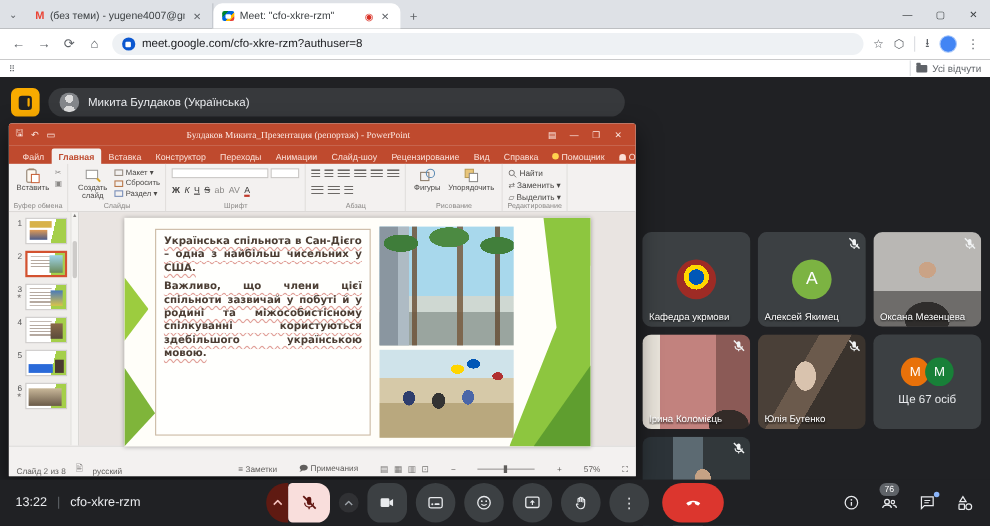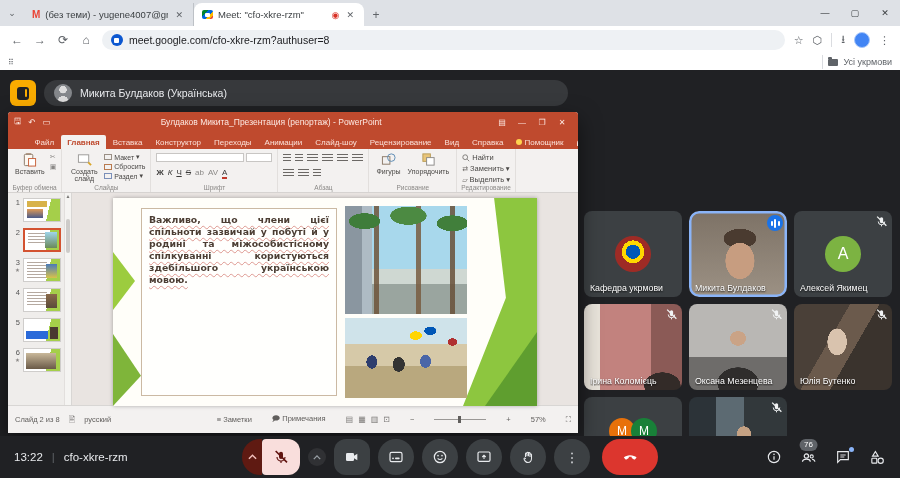--- a/index.html
+++ b/index.html
@@ -45,24 +45,24 @@
   .present-ico .glyph:after { content:""; position:absolute; right:2.5px; top:2.5px; width:2px; height:8px; background:#f9ab00; border-radius:1px; }
   .chip { position:absolute; left:44px; top:10px; width:524px; height:26px; background:#37393c; border-radius:13px; display:flex; align-items:center; gap:8px; padding:0 10px; color:#e8eaed; font-size:10.5px; }
   .chip-avatar { width:18px; height:18px; border-radius:50%; flex:none;
     background: radial-gradient(circle at 50% 32%, #dcdcdc 0 24%, rgba(0,0,0,0) 25%),
                 radial-gradient(ellipse 8px 6px at 50% 88%, #dcdcdc 60%, rgba(0,0,0,0) 61%), #84878b; }
 
   
   .ppt { position:absolute; left:8px; top:112px; width:570px; height:321px; background:#f3f1f0; display:flex; flex-direction:column; box-shadow:0 8px 22px rgba(0,0,0,.55); border-radius:3px 3px 0 0; overflow:hidden; }
   .ppt-title { height:20px; background:#bf4a2e; color:#fff; display:flex; align-items:center; padding:0 6px; font-size:8.5px; flex:none; }
   .qat { display:flex; gap:7px; align-items:center; color:#fbe3db; font-size:8.5px; }
-  .ppt-title .t { flex:1; text-align:center; white-space:nowrap; overflow:hidden; color:#fde9e3; }
+  .ppt-title .t { flex:1; text-align:center; white-space:nowrap; overflow:hidden; color:#fde9e3;font-family:Liberation Serif, serif; }
   .ppt-win { display:flex; gap:0; }
   .ppt-win span { width:20px; text-align:center; font-size:8px; color:#fde9e3; }
-  .ppt-tabs { height:17px; background:#bf4a2e; display:flex; align-items:flex-end; padding-left:20px; font-size:8px; color:#fbe0d8; flex:none; }
+  .ppt-tabs { height:17px; background:#bf4a2e; display:flex; align-items:flex-end; padding-left:6px; font-size:8px; color:#fbe0d8; flex:none; }
   .ptab { padding:2.5px 6.5px; white-space:nowrap; }
   .ptab.active { background:#f3f1f0; color:#bf4a2e; border-radius:2px 2px 0 0; font-weight:bold; }
   .bulb { display:inline-block; width:6px; height:6px; border-radius:50%; background:#ffd34f; margin-right:2px; }
   .share { margin-left:auto; padding-right:8px; display:flex; align-items:center; gap:3px; }
   .person-ic { width:6px; height:6px; border-radius:50% 50% 0 0; background:#fbe0d8; position:relative; top:1px; }
 
   .ribbon { height:44px; background:#f3f1f0; border-bottom:1px solid #d6d3d1; display:flex; font-size:7px; color:#4a4846; flex:none; }
   .rgroup { position:relative; display:flex; align-items:flex-start; gap:3px; padding:2px 5px 9px; border-right:1px solid #e2dfdd; }
   .rgroup-label { position:absolute; bottom:1px; left:0; right:0; text-align:center; font-size:6.5px; color:#8a8886; }
   .rbig { display:flex; flex-direction:column; align-items:center; gap:1px; padding:1px 2px; }
@@ -109,21 +109,21 @@
   .photo2 { flex:1;
     background:
       radial-gradient(ellipse 9px 11px at 22% 55%, #2e3e6e 60%, rgba(0,0,0,0) 61%),
       radial-gradient(ellipse 10px 12px at 44% 58%, #333 60%, rgba(0,0,0,0) 61%),
       radial-gradient(ellipse 9px 11px at 66% 54%, #4a66a8 60%, rgba(0,0,0,0) 61%),
       radial-gradient(ellipse 10px 7px at 58% 22%, #ffd500 60%, rgba(0,0,0,0) 61%),
       radial-gradient(ellipse 10px 7px at 70% 16%, #0057b7 60%, rgba(0,0,0,0) 61%),
       radial-gradient(ellipse 8px 6px at 88% 30%, #b03030 60%, rgba(0,0,0,0) 61%),
       linear-gradient(180deg,#cfe3ea 0 32%, #d6c9a8 32% 60%, #b9a87e 60% 100%); }
 
-  .statusbar { height:28px; background:#f3f1f0; border-top:1px solid #d8d6d4; display:flex; align-items:center; gap:9px; padding:0 7px; font-size:7.5px; color:#605e5c; flex:none; }
+  .statusbar { height:28px; background:#f3f1f0; border-top:1px solid #d8d6d4; display:flex; align-items:flex-end; gap:9px; padding:0 7px; font-size:7.5px; color:#605e5c; flex:none; }
   .sb-right { margin-left:auto; display:flex; align-items:center; gap:20px; }
   .viewics { display:flex; gap:5px; font-size:8px; color:#7a7876; }
   .zslider { width:52px; height:1px; background:#9a9896; position:relative; }
   .zthumb { position:absolute; left:46%; top:-3px; width:3px; height:7px; background:#605e5c; }
 
   
   .grid { position:absolute; left:584px; top:141px; display:grid; grid-template-columns:repeat(3,98px); grid-auto-rows:86px; gap:7px; }
   .tile { position:relative; background:#3c4043; border-radius:8px; overflow:hidden;padding-left:24px; }
   .tile .name { position:absolute; left:6px; bottom:4px; right:4px; font-size:8.8px; color:#fff; text-shadow:0 1px 2px rgba(0,0,0,.9); white-space:nowrap; overflow:hidden; }
   .tile .micoff { position:absolute; top:4px; right:4px; width:13px; height:13px; color:#f1f3f4; }
@@ -218,78 +218,70 @@
     <span class="bar-ic">⭳</span>
     <span class="profile-av"></span>
     <span class="bar-ic">⋮</span>
   </div>
 
   <div class="bookmarks">
     <span class="bm-grid">⠿</span>
     <div class="bm-right">
       <span class="vdiv"></span>
       <span class="folder-ic"></span>
-      <span>Усі укрмови</span>
+      <span>Усі відчути</span>
     </div>
   </div>
 
   <div class="meet">
     <div class="present-ico">
         <div class="glyph"></div>
       </div>
     <div class="chip">
       <span class="chip-avatar"></span>
       <span>Микита Булдаков (Українська)</span>
     </div>
 
     <div class="grid">
       <div class="tile">
         <div class="center">
             <div class="av-kafedra"></div>
           </div>
         <span class="name">Кафедра укрмови</span>
       </div>
-      <div class="tile bg-mykyta active">
-        <div class="audio-ind">
-          <i style="height:5px"></i>
-            <i style="height:9px"></i>
-            <i style="height:5px"></i>
-        </div>
-        <span class="name">Микита Булдаков</span>
-      </div>
 
       <div class="tile">
         <svg class="micoff" viewBox="0 0 24 24" fill="currentColor">
             <rect x="9" y="4" width="6" height="11" rx="3"></rect>
             <path d="M6 12a6 6 0 0 0 12 0" fill="none" stroke="currentColor" stroke-width="1.8"></path>
             <line x1="12" y1="18" x2="12" y2="21" stroke="currentColor" stroke-width="1.8"></line>
             <line x1="4" y1="3" x2="21" y2="20" stroke="currentColor" stroke-width="2.4"></line>
           </svg>
         <div class="center">
             <div class="av-letter">A</div>
           </div>
         <span class="name">Алексей Якимец</span>
       </div>
+      <div class="tile bg-oksana">
+        <svg class="micoff" viewBox="0 0 24 24" fill="currentColor">
+            <rect x="9" y="4" width="6" height="11" rx="3"></rect>
+            <path d="M6 12a6 6 0 0 0 12 0" fill="none" stroke="currentColor" stroke-width="1.8"></path>
+            <line x1="12" y1="18" x2="12" y2="21" stroke="currentColor" stroke-width="1.8"></line>
+            <line x1="4" y1="3" x2="21" y2="20" stroke="currentColor" stroke-width="2.4"></line>
+          </svg>
+        <span class="name">Оксана Мезенцева</span>
+      </div>
       <div class="tile bg-iryna">
         <svg class="micoff" viewBox="0 0 24 24" fill="currentColor">
             <rect x="9" y="4" width="6" height="11" rx="3"></rect>
             <path d="M6 12a6 6 0 0 0 12 0" fill="none" stroke="currentColor" stroke-width="1.8"></path>
             <line x1="12" y1="18" x2="12" y2="21" stroke="currentColor" stroke-width="1.8"></line>
             <line x1="4" y1="3" x2="21" y2="20" stroke="currentColor" stroke-width="2.4"></line>
           </svg>
         <span class="name">Ірина Коломієць</span>
-      </div>
-      <div class="tile bg-oksana">
-        <svg class="micoff" viewBox="0 0 24 24" fill="currentColor">
-            <rect x="9" y="4" width="6" height="11" rx="3"></rect>
-            <path d="M6 12a6 6 0 0 0 12 0" fill="none" stroke="currentColor" stroke-width="1.8"></path>
-            <line x1="12" y1="18" x2="12" y2="21" stroke="currentColor" stroke-width="1.8"></line>
-            <line x1="4" y1="3" x2="21" y2="20" stroke="currentColor" stroke-width="2.4"></line>
-          </svg>
-        <span class="name">Оксана Мезенцева</span>
       </div>
 
       <div class="tile bg-yuliia">
         <svg class="micoff" viewBox="0 0 24 24" fill="currentColor">
             <rect x="9" y="4" width="6" height="11" rx="3"></rect>
             <path d="M6 12a6 6 0 0 0 12 0" fill="none" stroke="currentColor" stroke-width="1.8"></path>
             <line x1="12" y1="18" x2="12" y2="21" stroke="currentColor" stroke-width="1.8"></line>
             <line x1="4" y1="3" x2="21" y2="20" stroke="currentColor" stroke-width="2.4"></line>
           </svg>
         <span class="name">Юлія Бутенко</span>
@@ -510,20 +502,21 @@
       </div>
 
       <div class="canvas">
         <div class="slide">
           <div class="gr3"></div>
           <div class="gr1"></div>
           <div class="gr2"></div>
           <div class="gl1"></div>
           <div class="gl2"></div>
           <div class="txt">
+            <p class="p1">Українська спільнота в Сан-Дієго – одна з найбільш чисельних у США.</p>
             <p class="p3"><span>Важливо, що члени цієї спільноти зазвичай у побуті й у родині та міжособистісному спілкуванні користуються здебільшого українською мовою.</span></p>
           </div>
           <div class="photos">
             <div class="photo1"></div>
             <div class="photo2"></div>
           </div>
         </div>
       </div>
     </div>
 

